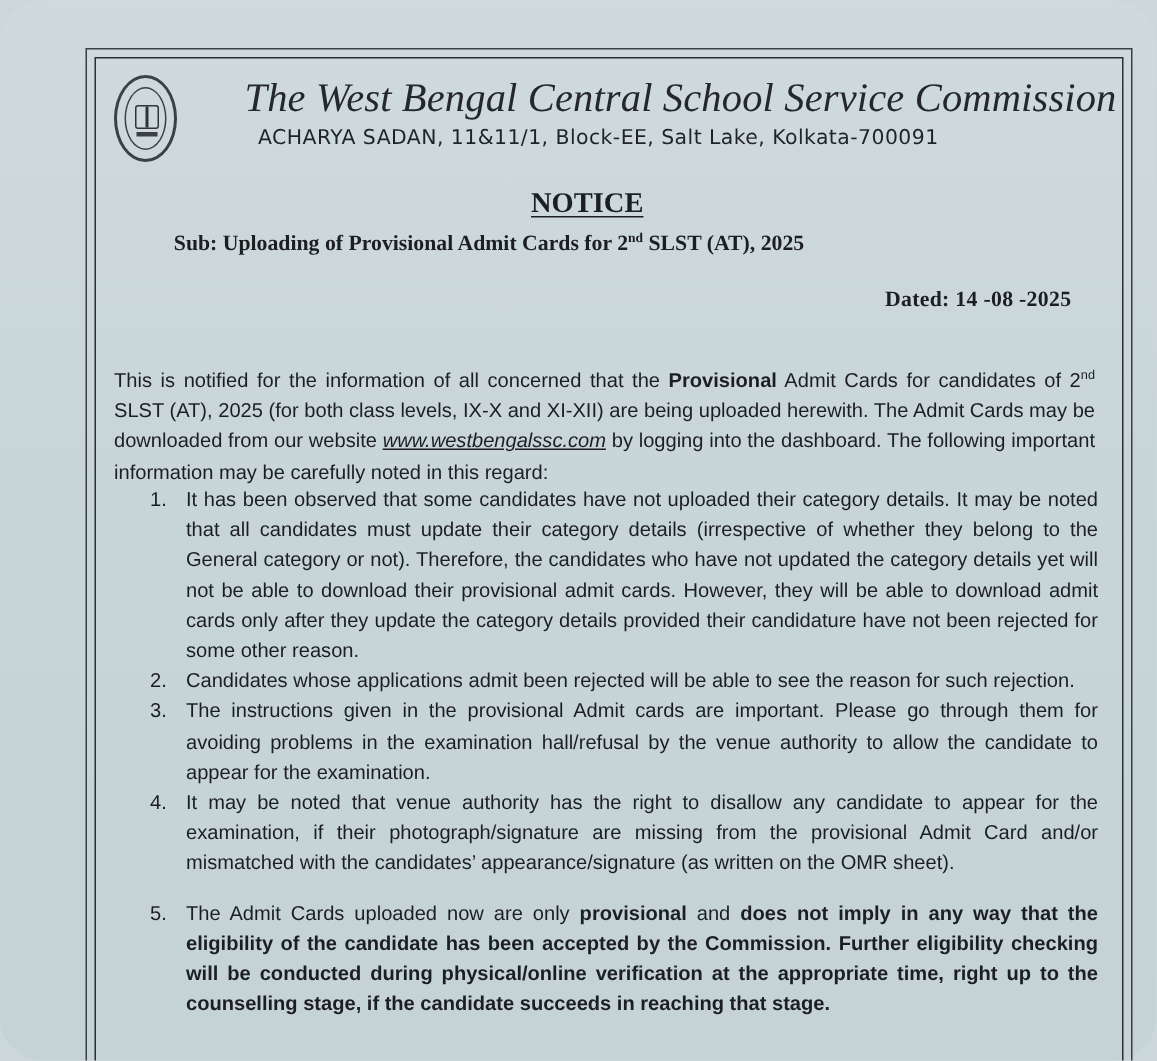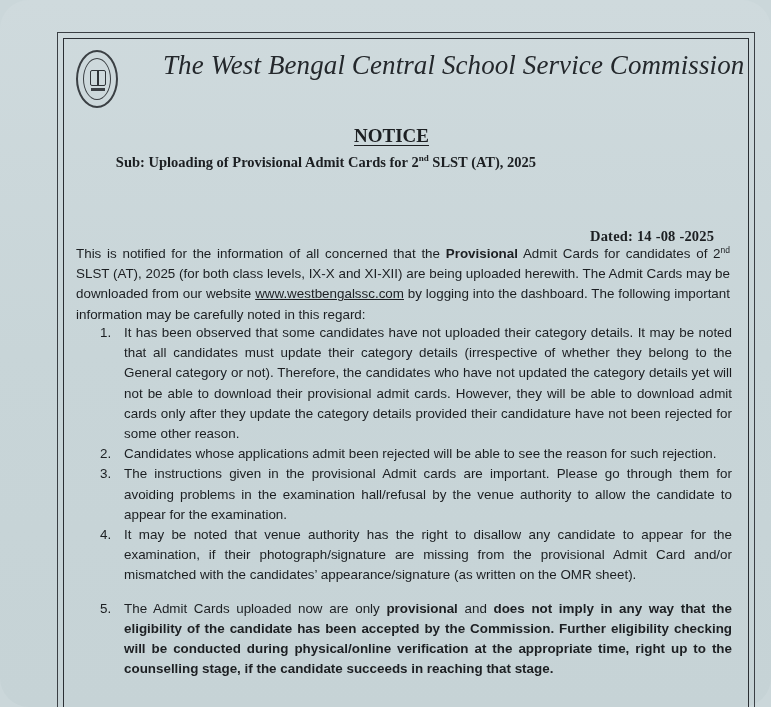--- a/index.html
+++ b/index.html
@@ -59,28 +59,28 @@
       position: absolute; left: 0; width: 652px; top: 153px; text-align: center;
       font-family: "Liberation Serif", serif; font-weight: bold; font-size: 14.5px;
     }
     .subject sup { font-size: 9px; }
     .memo {
       position: absolute; left: 89px; top: 192px;
       font-family: "Liberation Serif", serif; font-weight: bold; font-size: 14.5px; letter-spacing: 0.2px;
     }
     .dated {
       position: absolute; left: 590px; top: 192px;
-      font-family: "Liberation Serif", serif; font-weight: bold; font-size: 14.5px; letter-spacing: 0.2px; margin-top: 36px;
+      font-family: "Liberation Serif", serif; font-weight: bold; font-size: 14.5px; letter-spacing: 0.2px;
     }
     .body {
       position: absolute; left: 76px; top: 244px; width: 654px;
       font-size: 13.4px; line-height: 20.2px; text-align: justify;
     }
     .body sup { font-size: 8.5px; line-height: 0; }
-    .body a { color: #1c1f22; text-decoration: underline; }
+    .body a { color: #1c1f22; text-decoration: underline; font-style: italic; }
     ol.items {
       position: absolute; left: 76px; top: 323px; width: 656px;
       margin: 0; padding: 0; list-style: none;
       font-size: 13.4px; line-height: 20.2px;
     }
     ol.items li { position: relative; padding-left: 48px; text-align: justify; }
     ol.items li .num { position: absolute; left: 24px; top: 0; }
     ol.items li.gap { margin-top: 13px; }
     b.bold { font-weight: bold; }
   </style>
@@ -91,20 +91,21 @@
   <div class="border-outer"></div>
   <div class="border-inner"></div>
 
   <div class="logo">
     <div class="ring"></div>
     <div class="book"></div>
     <div class="base"></div>
   </div>
 
   <div class="title">The West Bengal Central School Service Commission</div>
+  <div class="address">ACHARYA SADAN, 11&amp;11/1, Block-EE, Salt Lake, Kolkata-700091</div>
 
   <div class="notice">
     <span>NOTICE</span>
   </div>
 
   <div class="subject"><span>Sub: Uploading of Provisional Admit Cards for 2</span><sup>nd</sup><span> SLST (AT), 2025</span></div>
 
   <div class="dated">Dated:  14 -08 -2025</div>
 
   <div class="body"><span>This is notified for the information of all concerned that the </span><b>Provisional</b><span> Admit Cards for candidates of 2</span><sup>nd</sup><span> SLST (AT), 2025 (for both class levels, IX-X and XI-XII) are being uploaded herewith. The Admit Cards may be downloaded from our website </span><a>www.westbengalssc.com</a><span> by logging into the dashboard. The following important information may be carefully noted in this regard:</span></div>

